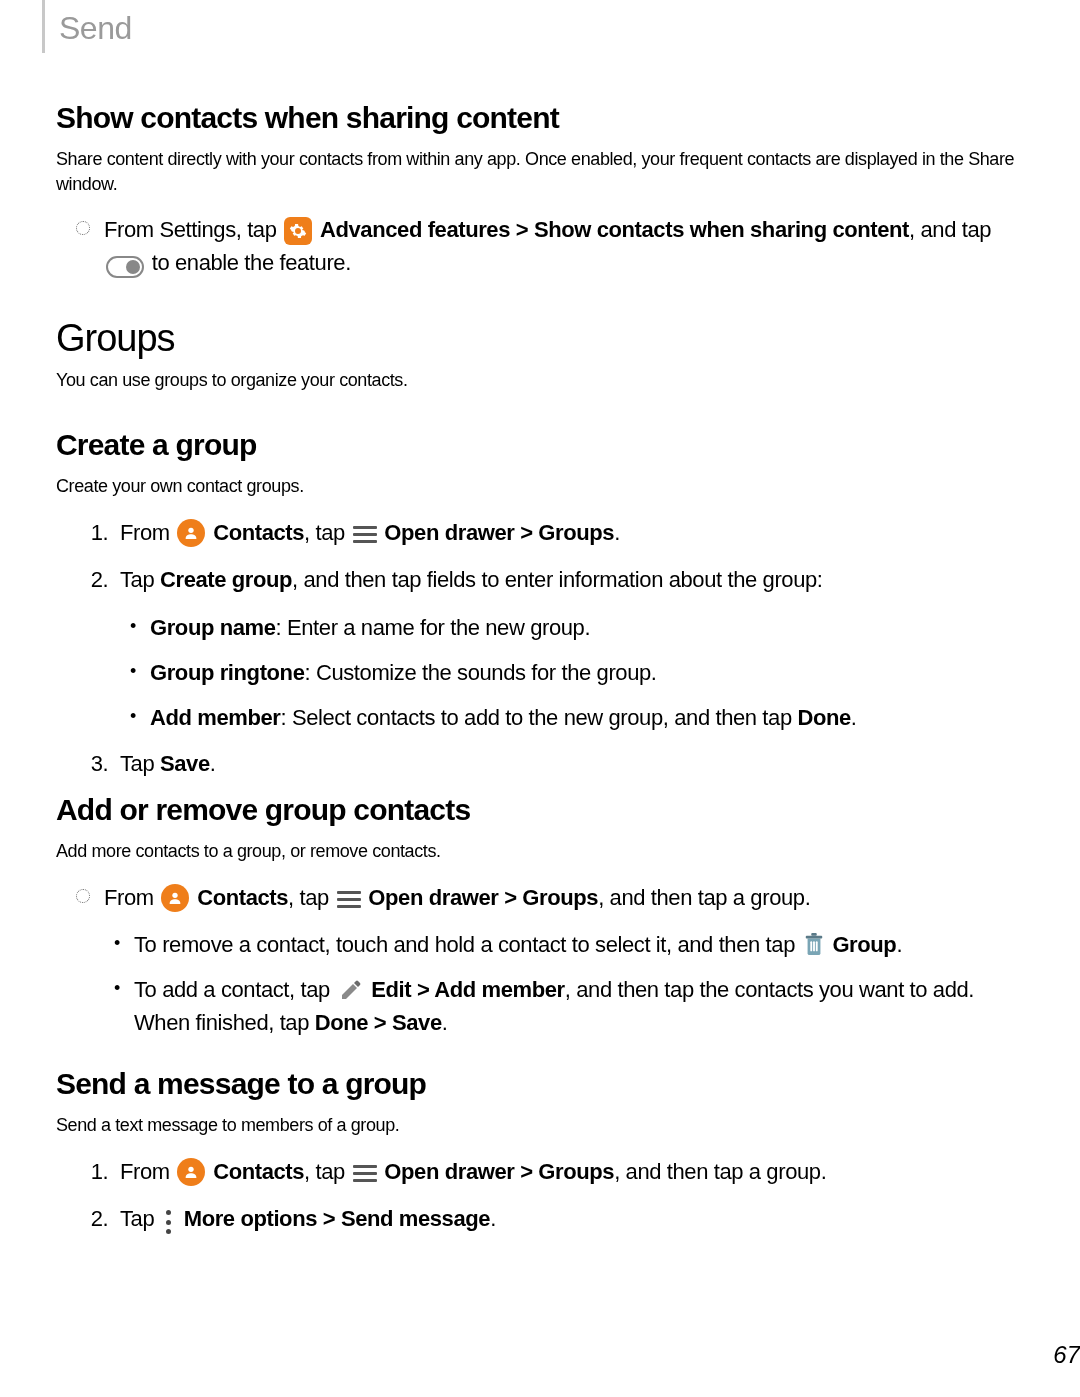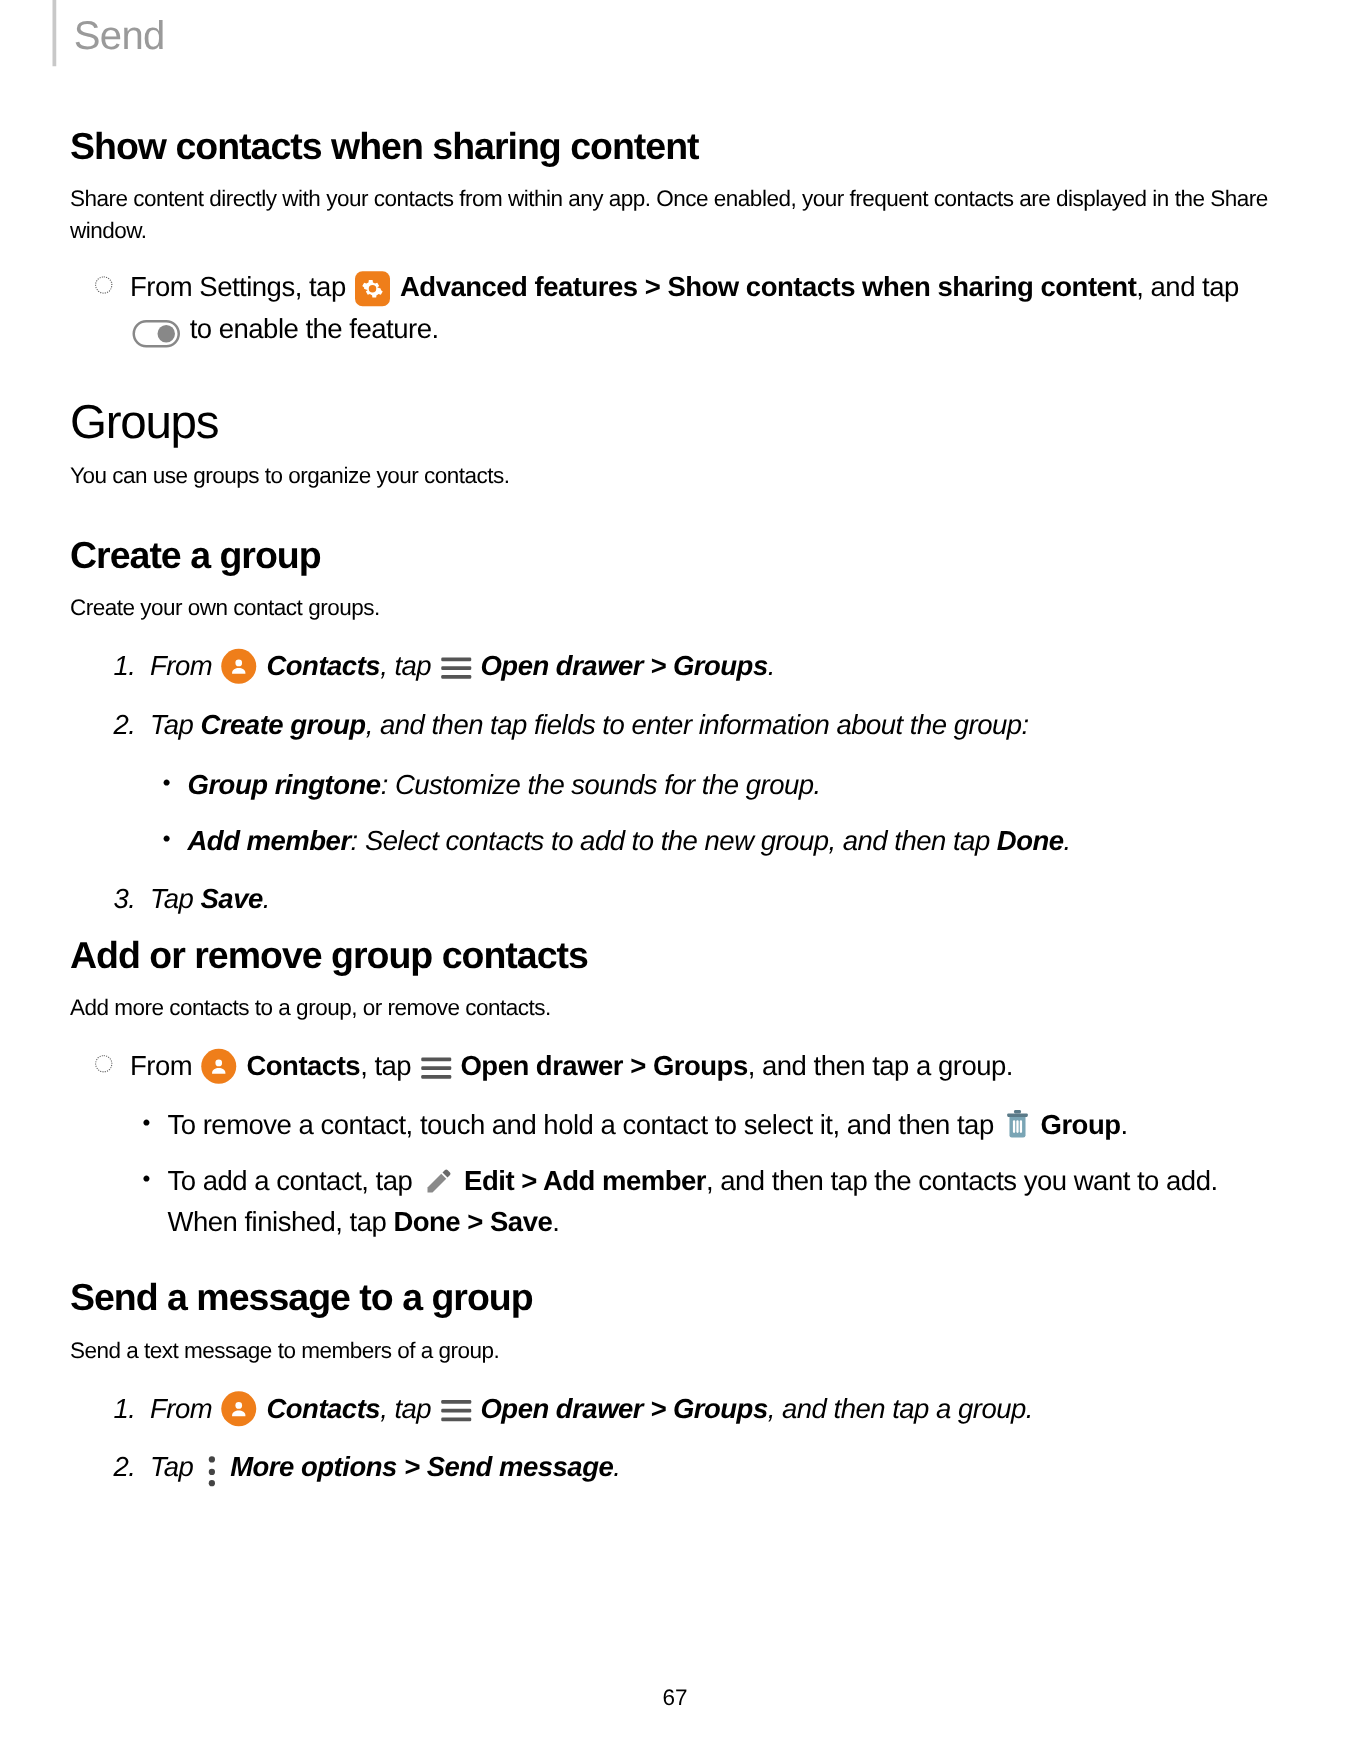--- a/index.html
+++ b/index.html
@@ -59,21 +59,20 @@
     left: -28px;
     top: 8px;
     width: 12px;
     height: 12px;
     border: 1.5px dotted #666;
     border-radius: 50%;
   }
   ol {
     padding-left: 58px;
     margin-top: 16px;
-    font-style: italic;
   }
   ol > li {
     font-size: 22px;
     line-height: 1.6;
     margin-bottom: 12px;
     padding-left: 6px;
     letter-spacing: -0.4px;
   }
   ol > li::marker {
     font-weight: 400;
@@ -173,22 +172,23 @@
   }
   .icon-more span {
     width: 5px; height: 5px;
     background: #444;
     border-radius: 50%;
   }
   .page-num {
     position: absolute;
     bottom: 28px;
     left: 0; right: 0;
-    text-align: center;
-    font-size: 18px;
+    text-align: right;
+    font-size: 24px;
+    font-style: italic;
   }
 </style>
 </head>
 <body>
 
 <div class="breadcrumb">Send</div>
 
 <h2>Show contacts when sharing content</h2>
 <p>Share content directly with your contacts from within any app. Once enabled, your frequent contacts are displayed in the Share window.</p>
 <ul class="circle-list">
@@ -218,20 +218,21 @@
     <span class="bold">Contacts</span><span>, tap </span><span class="icon icon-drawer">
         <span></span>
         <span></span>
         <span></span>
       </span>
     <span class="bold">Open drawer</span><span class="bold"> &gt; </span><span class="bold">Groups</span><span>.</span>
   </li>
   <li>
     <span>Tap </span><span class="bold">Create group</span><span>, and then tap fields to enter information about the group:</span>
     <ul class="inner">
+      <li><span class="bold">Group name</span><span>: Enter a name for the new group.</span></li>
       <li><span class="bold">Group ringtone</span><span>: Customize the sounds for the group.</span></li>
       <li><span class="bold">Add member</span><span>: Select contacts to add to the new group, and then tap </span><span class="bold">Done</span><span>.</span></li>
     </ul>
   </li>
   <li>
     <span>Tap </span><span class="bold">Save</span><span>.</span>
   </li>
 </ol>
 
 <h2 style="">Add or remove group contacts</h2>

